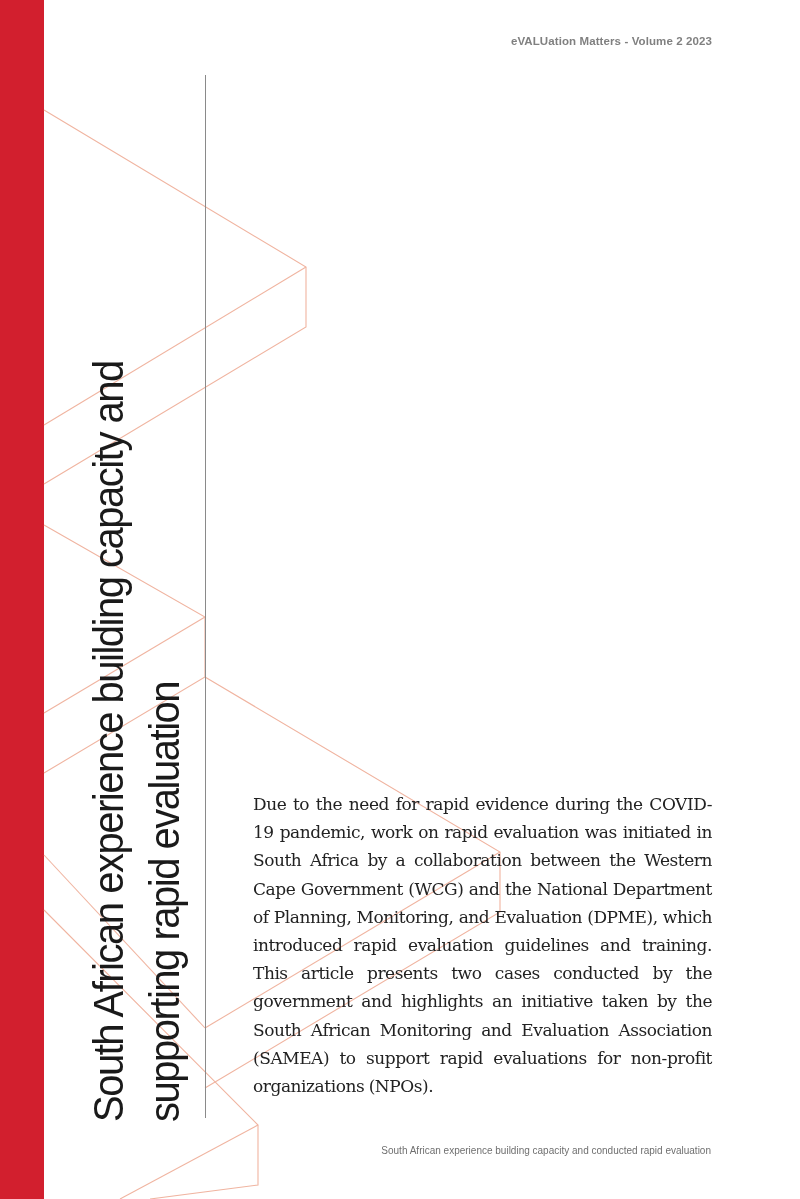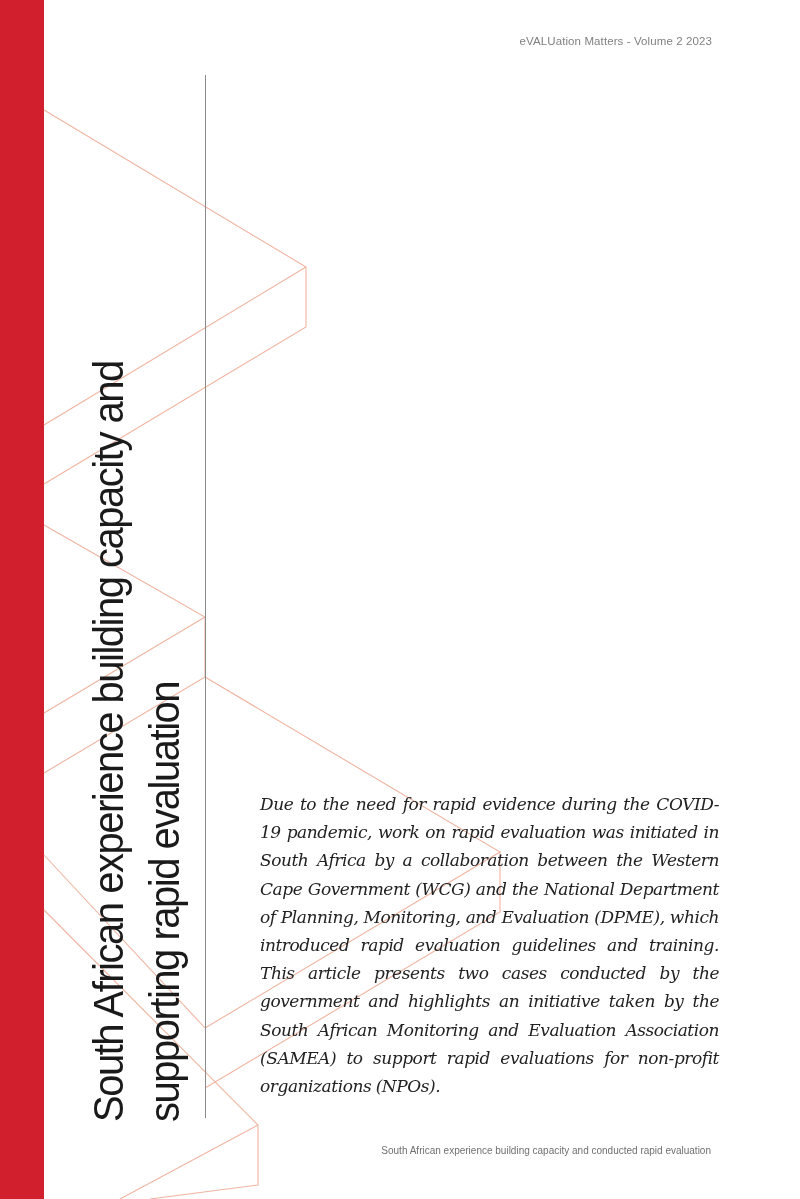--- a/index.html
+++ b/index.html
@@ -21,21 +21,21 @@
       width: 44px;
       height: 1199px;
       background: #d21f2e;
     }
     .header-text {
       position: absolute;
       top: 35px;
       right: 88px;
       font-family: "Liberation Sans", sans-serif;
       font-size: 11.5px;
-      font-weight: normal;
+      font-weight: bold;
       color: #808080;
       letter-spacing: 0.1px;
       white-space: nowrap;
     }
     .deco-lines {
       position: absolute;
       left: 0;
       top: 0;
       width: 800px;
       height: 1199px;
@@ -67,28 +67,26 @@
       white-space: nowrap;
       transform: scaleX(0.93);
       transform-origin: 0 50%;
     }
     .abstract {
       position: absolute;
       left: 253px;
       top: 790px;
       width: 459px;
       font-family: "DejaVu Serif", serif;
-      font-style: italic;
       font-size: 17px;
       line-height: 28.2px;
       color: #222222;
       text-align: justify;
       letter-spacing: -0.45px;
       word-spacing: -0.5px;
-      margin-left: 7px;
     }
     .footer-text {
       position: absolute;
       top: 1145px;
       right: 89px;
       font-family: "Liberation Sans", sans-serif;
       font-size: 10px;
       color: #6f6f6f;
       white-space: nowrap;
     }

